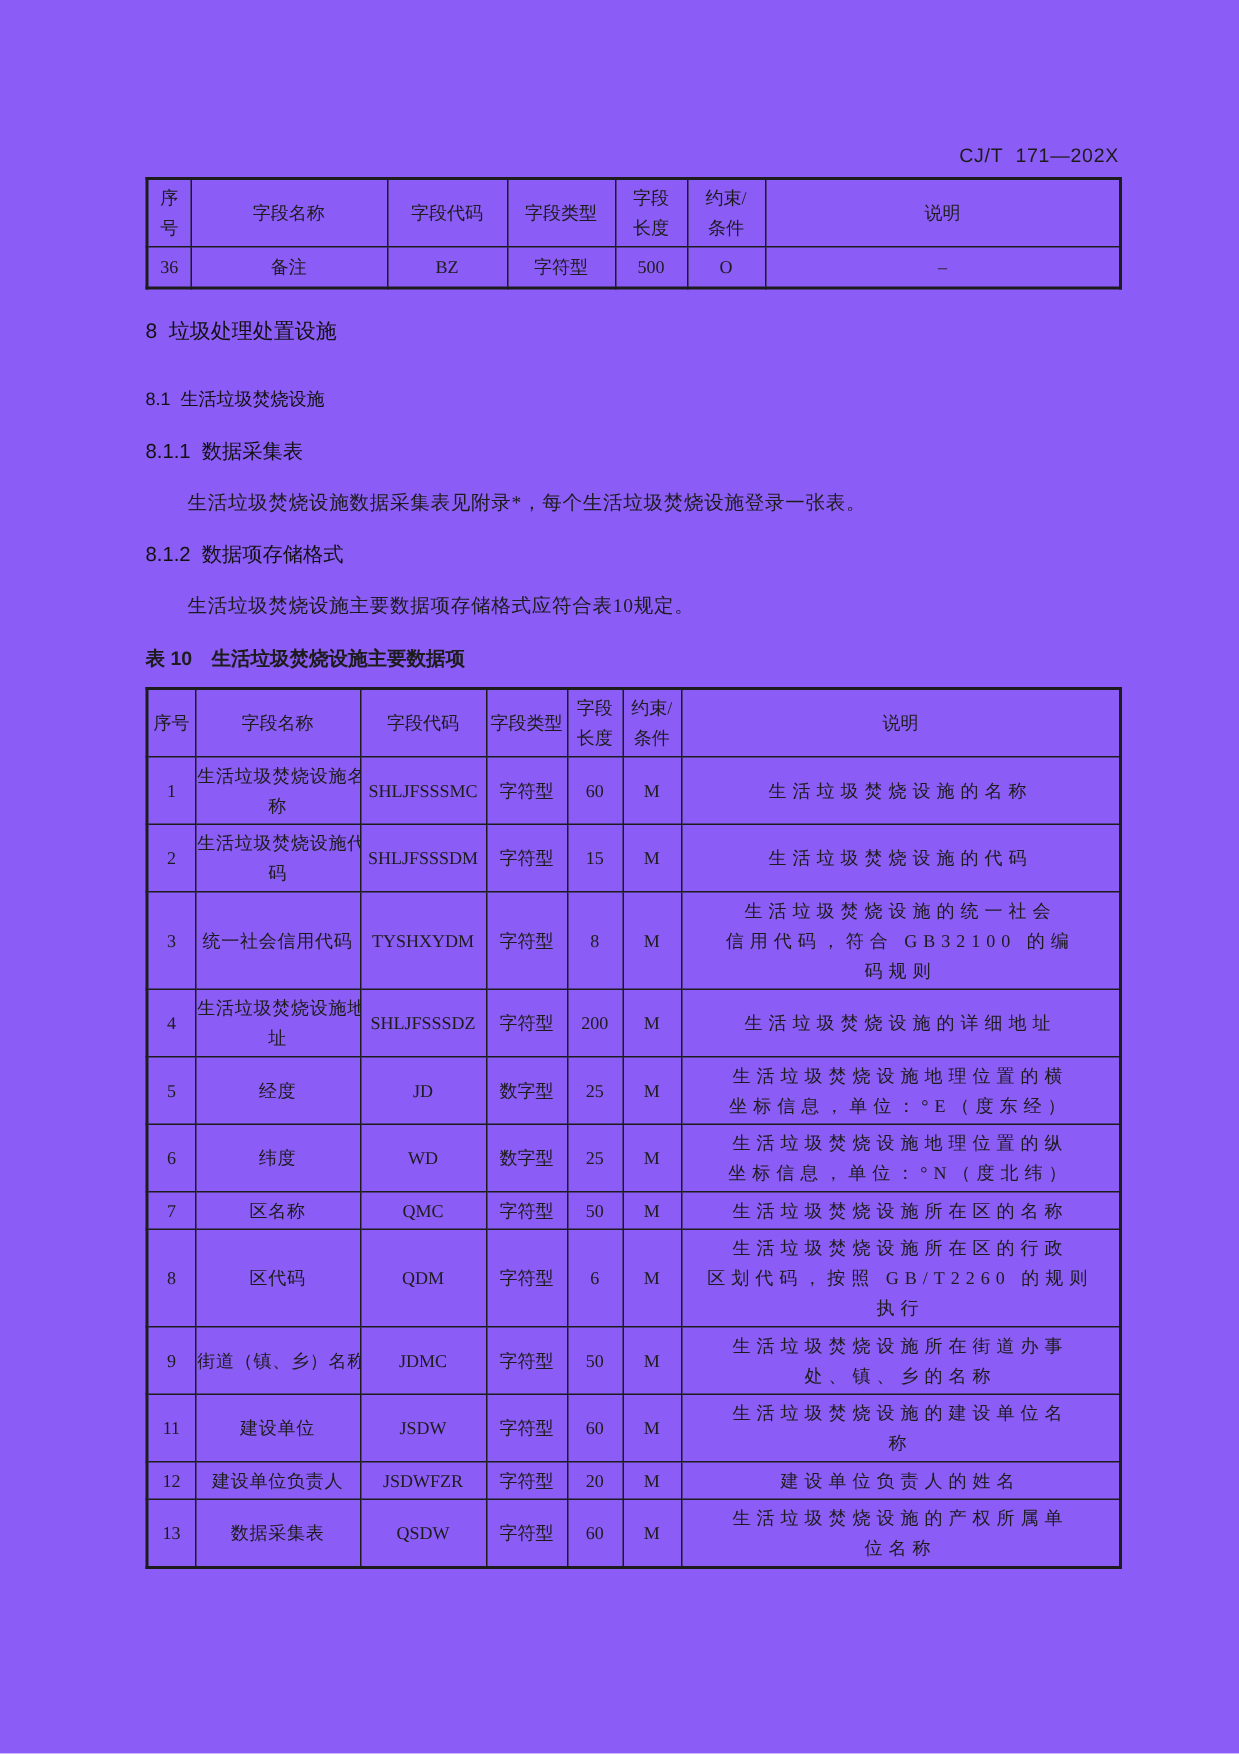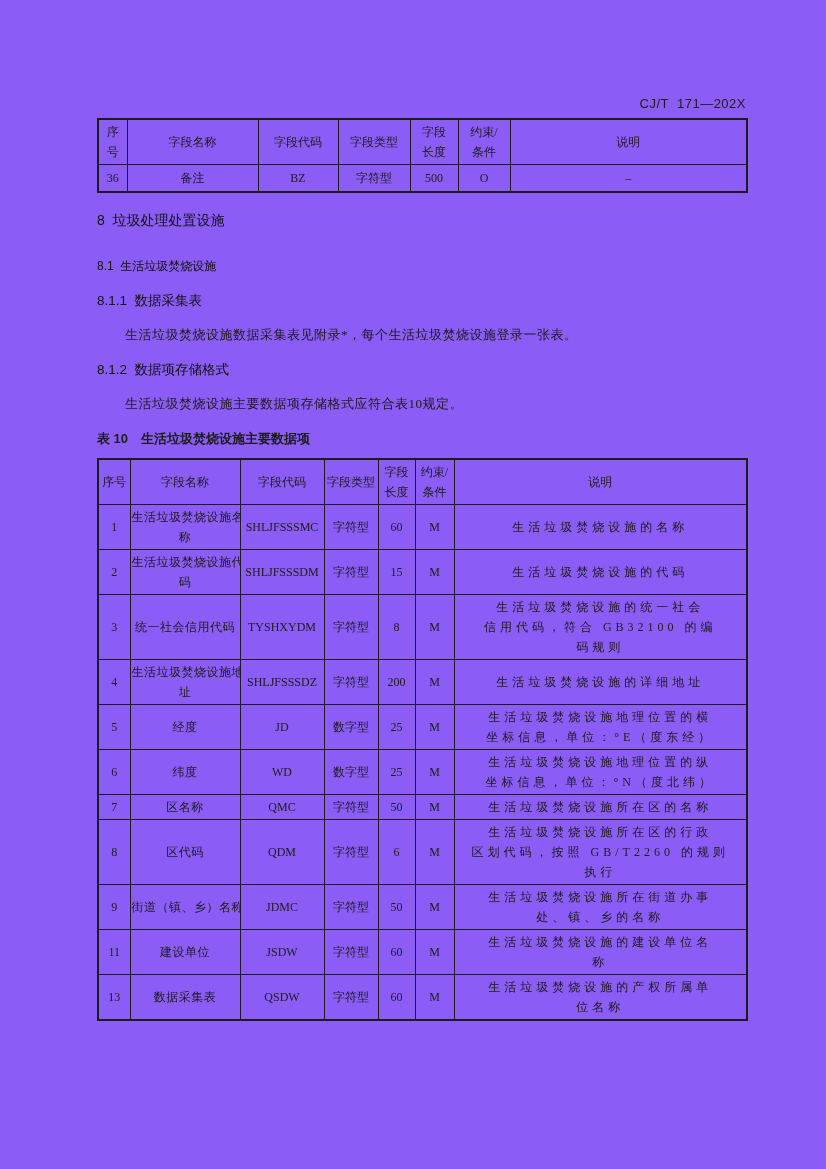--- a/index.html
+++ b/index.html
@@ -223,20 +223,29 @@
           <td class="col0">11</td>
           <td class="col1">建设单位</td>
           <td class="col2">JSDW</td>
           <td class="col3">字符型</td>
           <td class="col4">60</td>
           <td class="col5">M</td>
           <td class="col6">生活垃圾焚烧设施的建设单位名
 称</td>
         </tr>
         <tr>
+          <td class="col0">12</td>
+          <td class="col1">建设单位负责人</td>
+          <td class="col2">JSDWFZR</td>
+          <td class="col3">字符型</td>
+          <td class="col4">20</td>
+          <td class="col5">M</td>
+          <td class="col6">建设单位负责人的姓名</td>
+        </tr>
+        <tr>
           <td class="col0">13</td>
           <td class="col1">数据采集表</td>
           <td class="col2">QSDW</td>
           <td class="col3">字符型</td>
           <td class="col4">60</td>
           <td class="col5">M</td>
           <td class="col6">生活垃圾焚烧设施的产权所属单
 位名称</td>
         </tr>
       </tbody>

